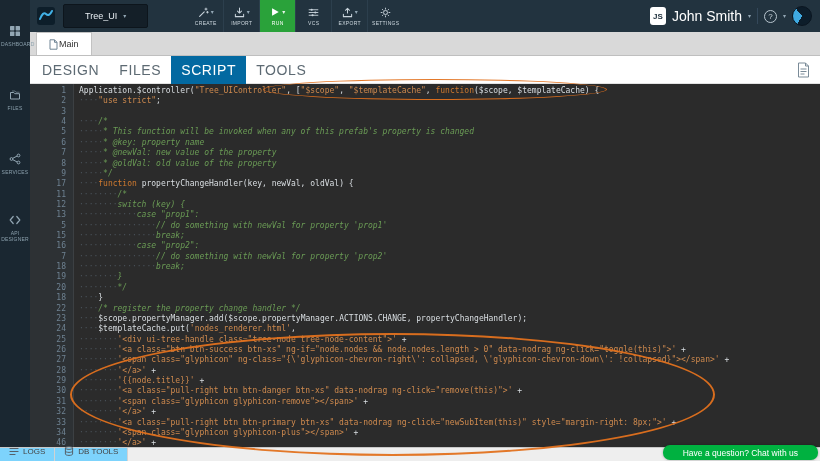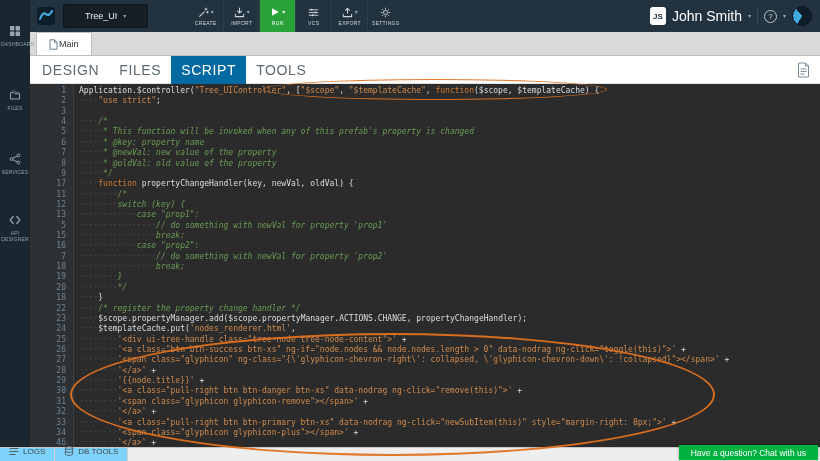--- a/index.html
+++ b/index.html
@@ -54,21 +54,21 @@
   .ws{color:#4a535b}
 
   
   .annotation{position:absolute;border:2px solid #e2711d;border-radius:50%;pointer-events:none;z-index:20;opacity:.95}
   .a1{left:263px;top:79px;width:344px;height:21px;border-width:1.5px}
   .a2{left:70px;top:333px;width:645px;height:123px}
 
   
   .bottombar{position:absolute;left:0;right:0;bottom:0;height:14px;background:#eeeeee;border-top:1px solid #c8c8c8;display:flex;align-items:stretch;z-index:10}
   .bb-item{display:flex;align-items:flex-end;gap:4px;padding:8px 9px;font-size:8px;color:#444;border-right:1px solid #d2d2d2;background:#7dd3fc;cursor:pointer}
-  .chat{position:absolute;right:2px;bottom:1px;height:15px;background:#00b140;color:#fff;border:none;border-radius:0;font-size:8.5px;padding:0 12px;z-index:30;font-family:inherit;cursor:pointer;display:flex;align-items:center;box-shadow:0 0 3px rgba(0,0,0,.3)}
+  .chat{position:absolute;right:2px;bottom:1px;height:15px;background:#00b140;color:#fff;border:none;border-radius:7px;font-size:8.5px;padding:0 20px;z-index:30;font-family:inherit;cursor:pointer;display:flex;align-items:center;box-shadow:0 0 3px rgba(0,0,0,.3)}
 
   .ico{display:inline-flex;align-items:center}
 </style>
 </head>
 <body>
 
 <div class="app">
 
   <header class="header">
     <span class="logo">

